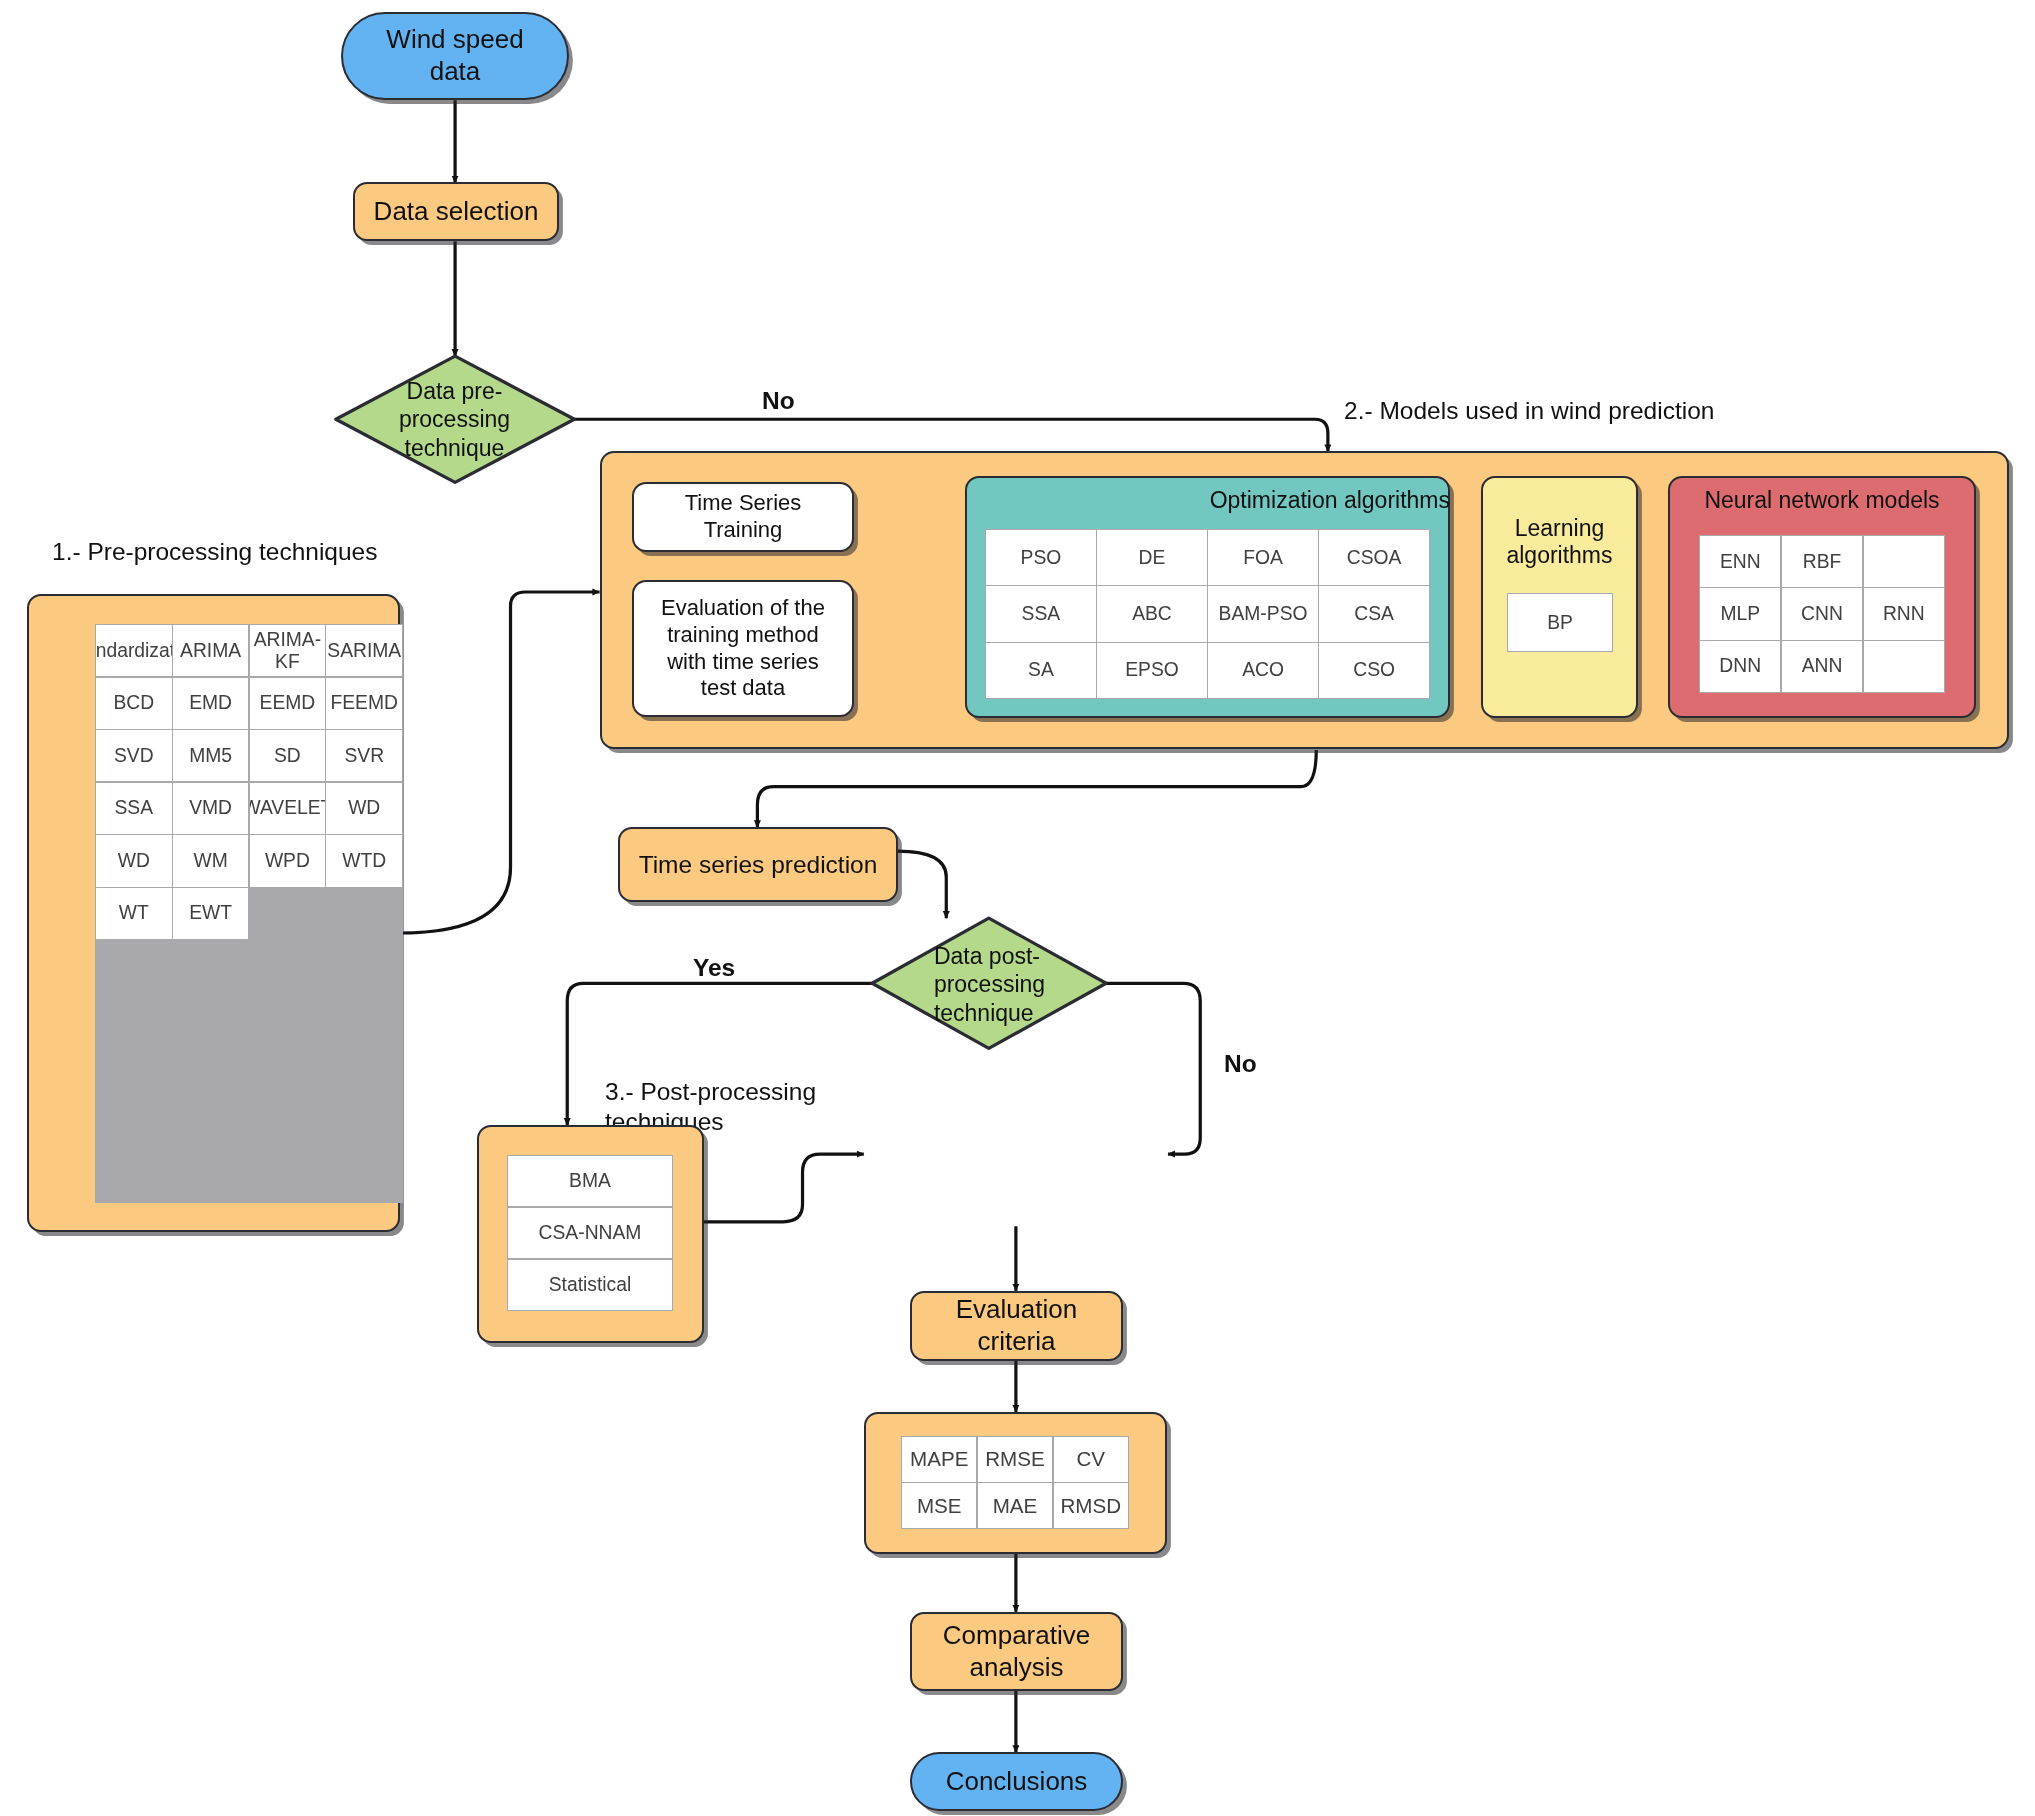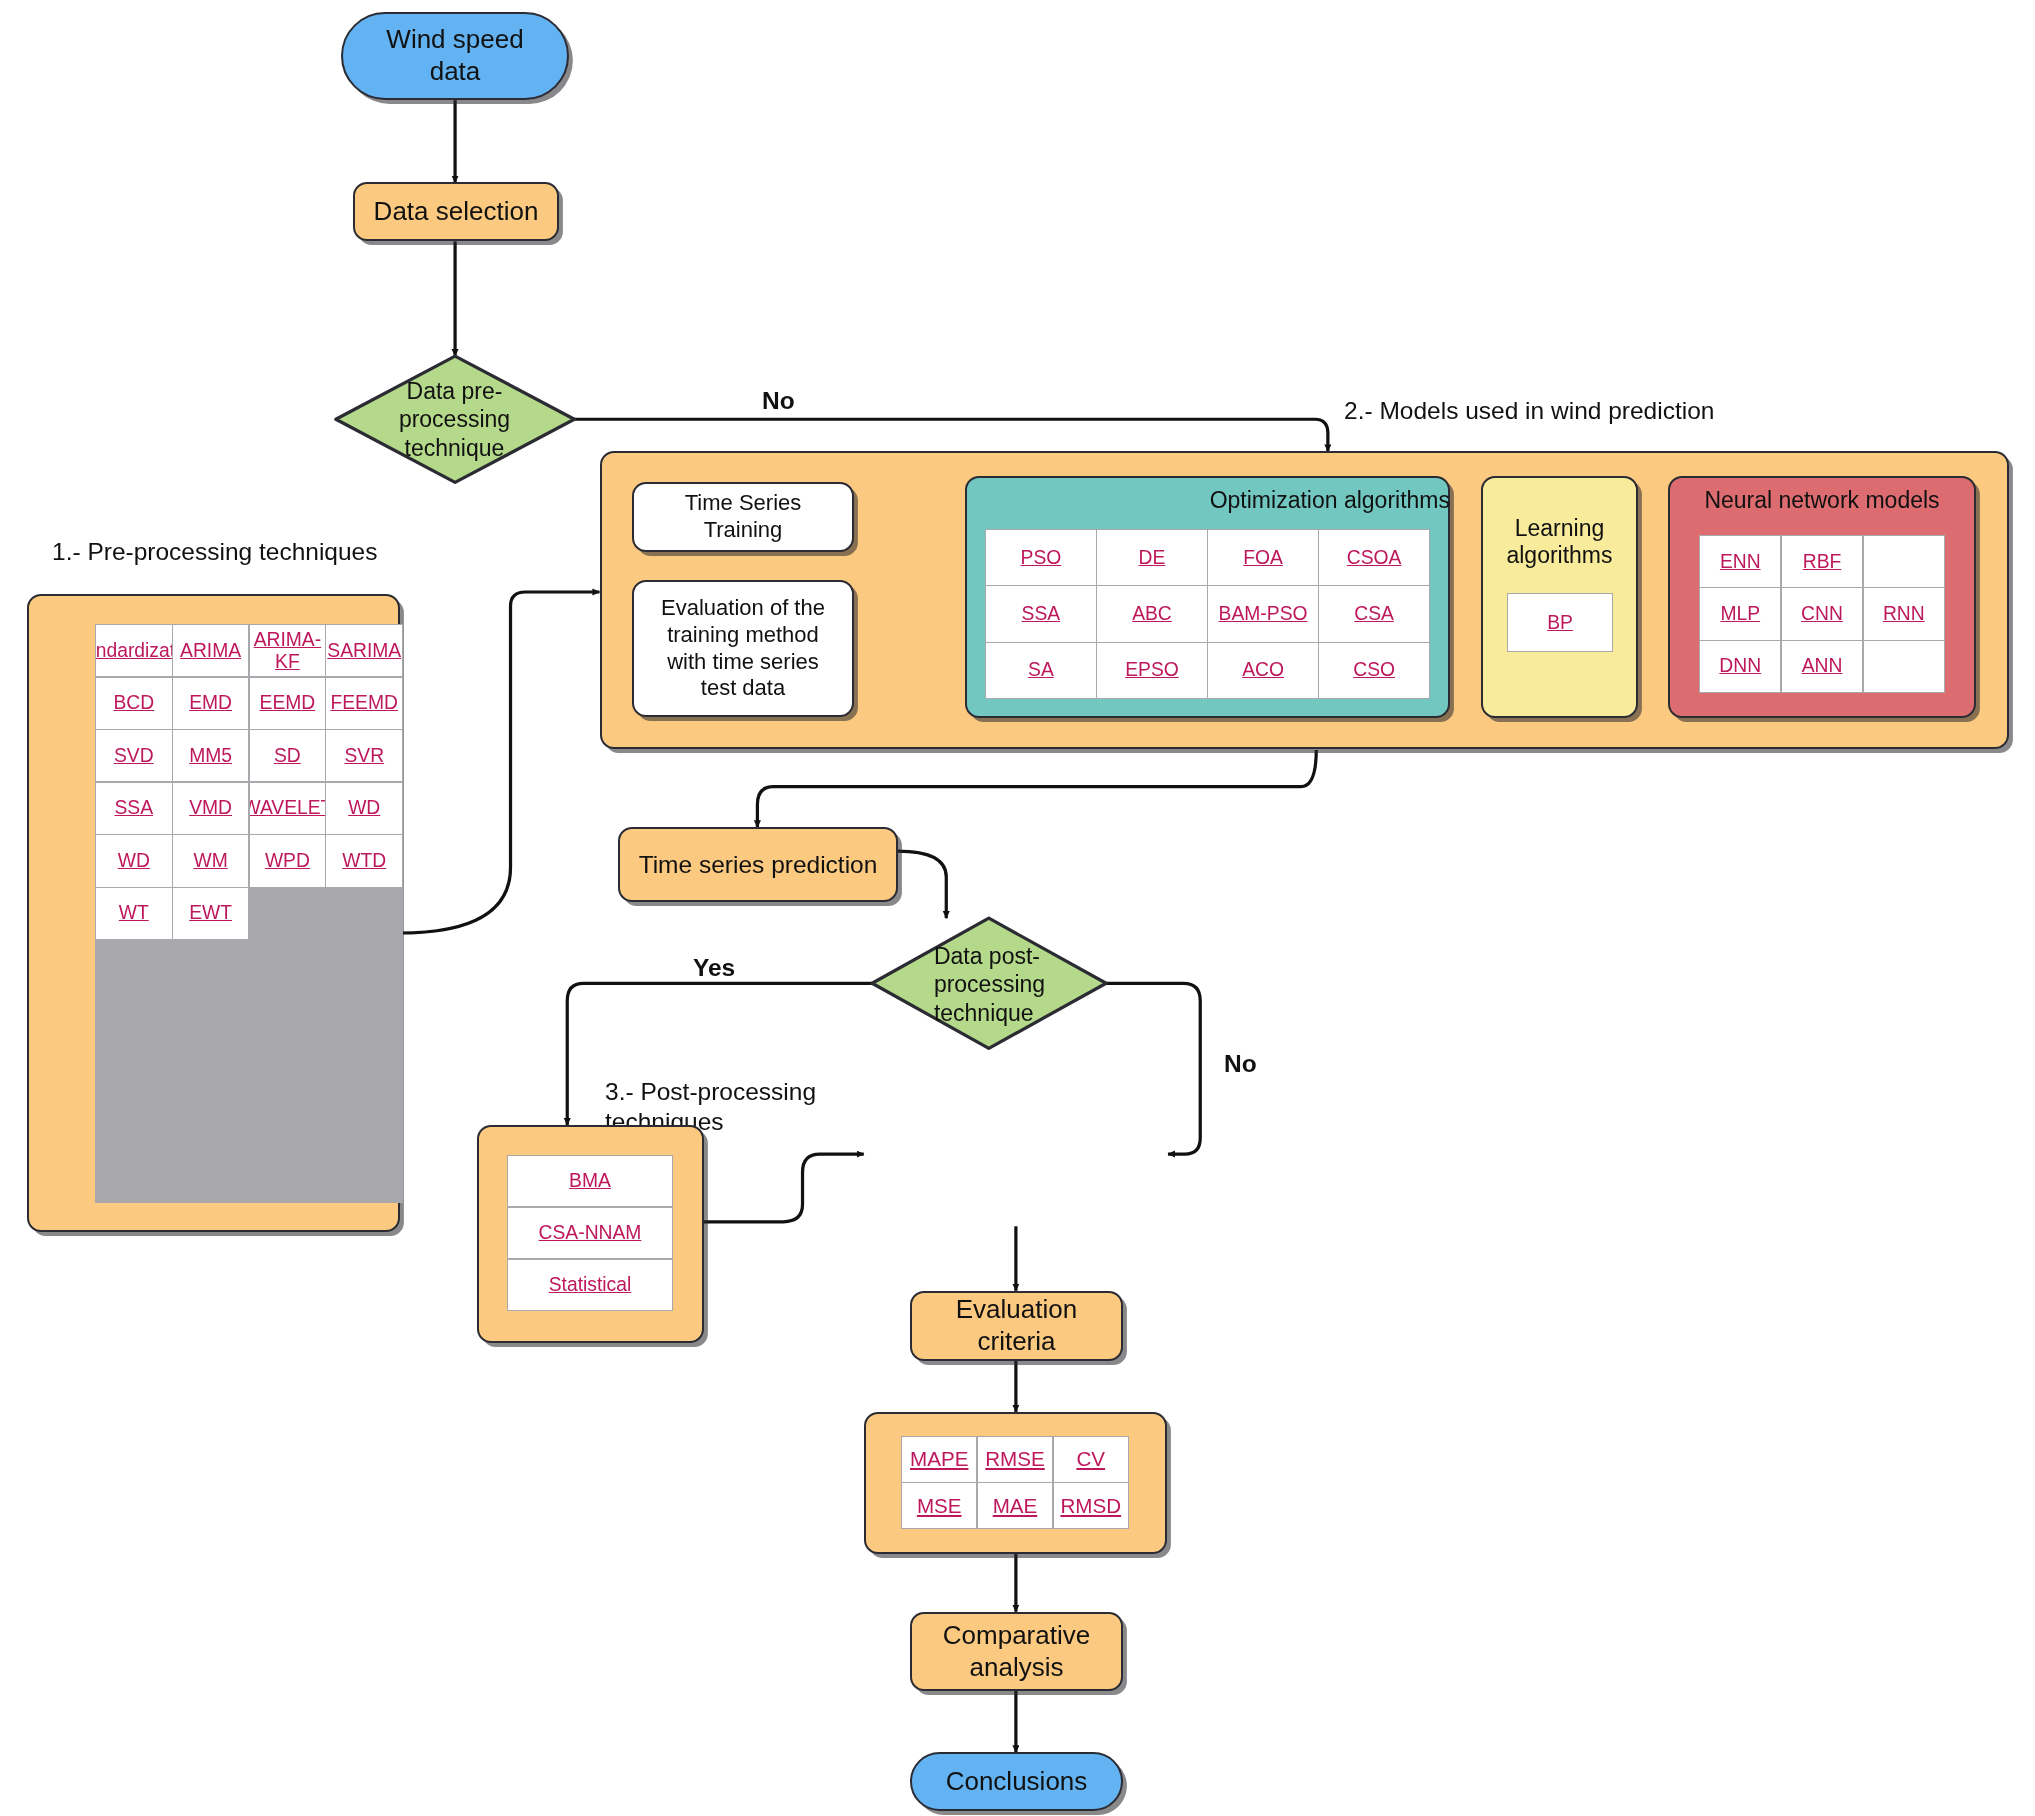--- a/index.html
+++ b/index.html
@@ -22,21 +22,21 @@
   .lbl{line-height:1.22;padding:2.6px 6.4px;}
 
   
   .cap{position:absolute;color:#111;line-height:1.2;}
   .cap.bold{font-weight:bold;}
 
   
   .gtable{position:absolute;display:grid;box-sizing:border-box;
           background:#a9a9ad;gap:1.3px;border:1.3px solid #a9a9ad;}
   .gtable .cell{background:#ffffff;display:flex;align-items:center;
-        justify-content:center;color:#be185d;text-align:center;overflow:hidden;text-decoration:underline;}
+        justify-content:center;color:#404040;text-align:center;overflow:hidden;}
   .gtable .cell.empty{background:#ffffff;}
 
   svg.wires{position:absolute;left:0;top:0;width:2035px;height:1817px;pointer-events:none;}
 </style>
 </head>
 <body>
 
 <div id="stage">
 
   <svg class="wires" viewBox="0 0 3157 2818" xmlns="http://www.w3.org/2000/svg">

